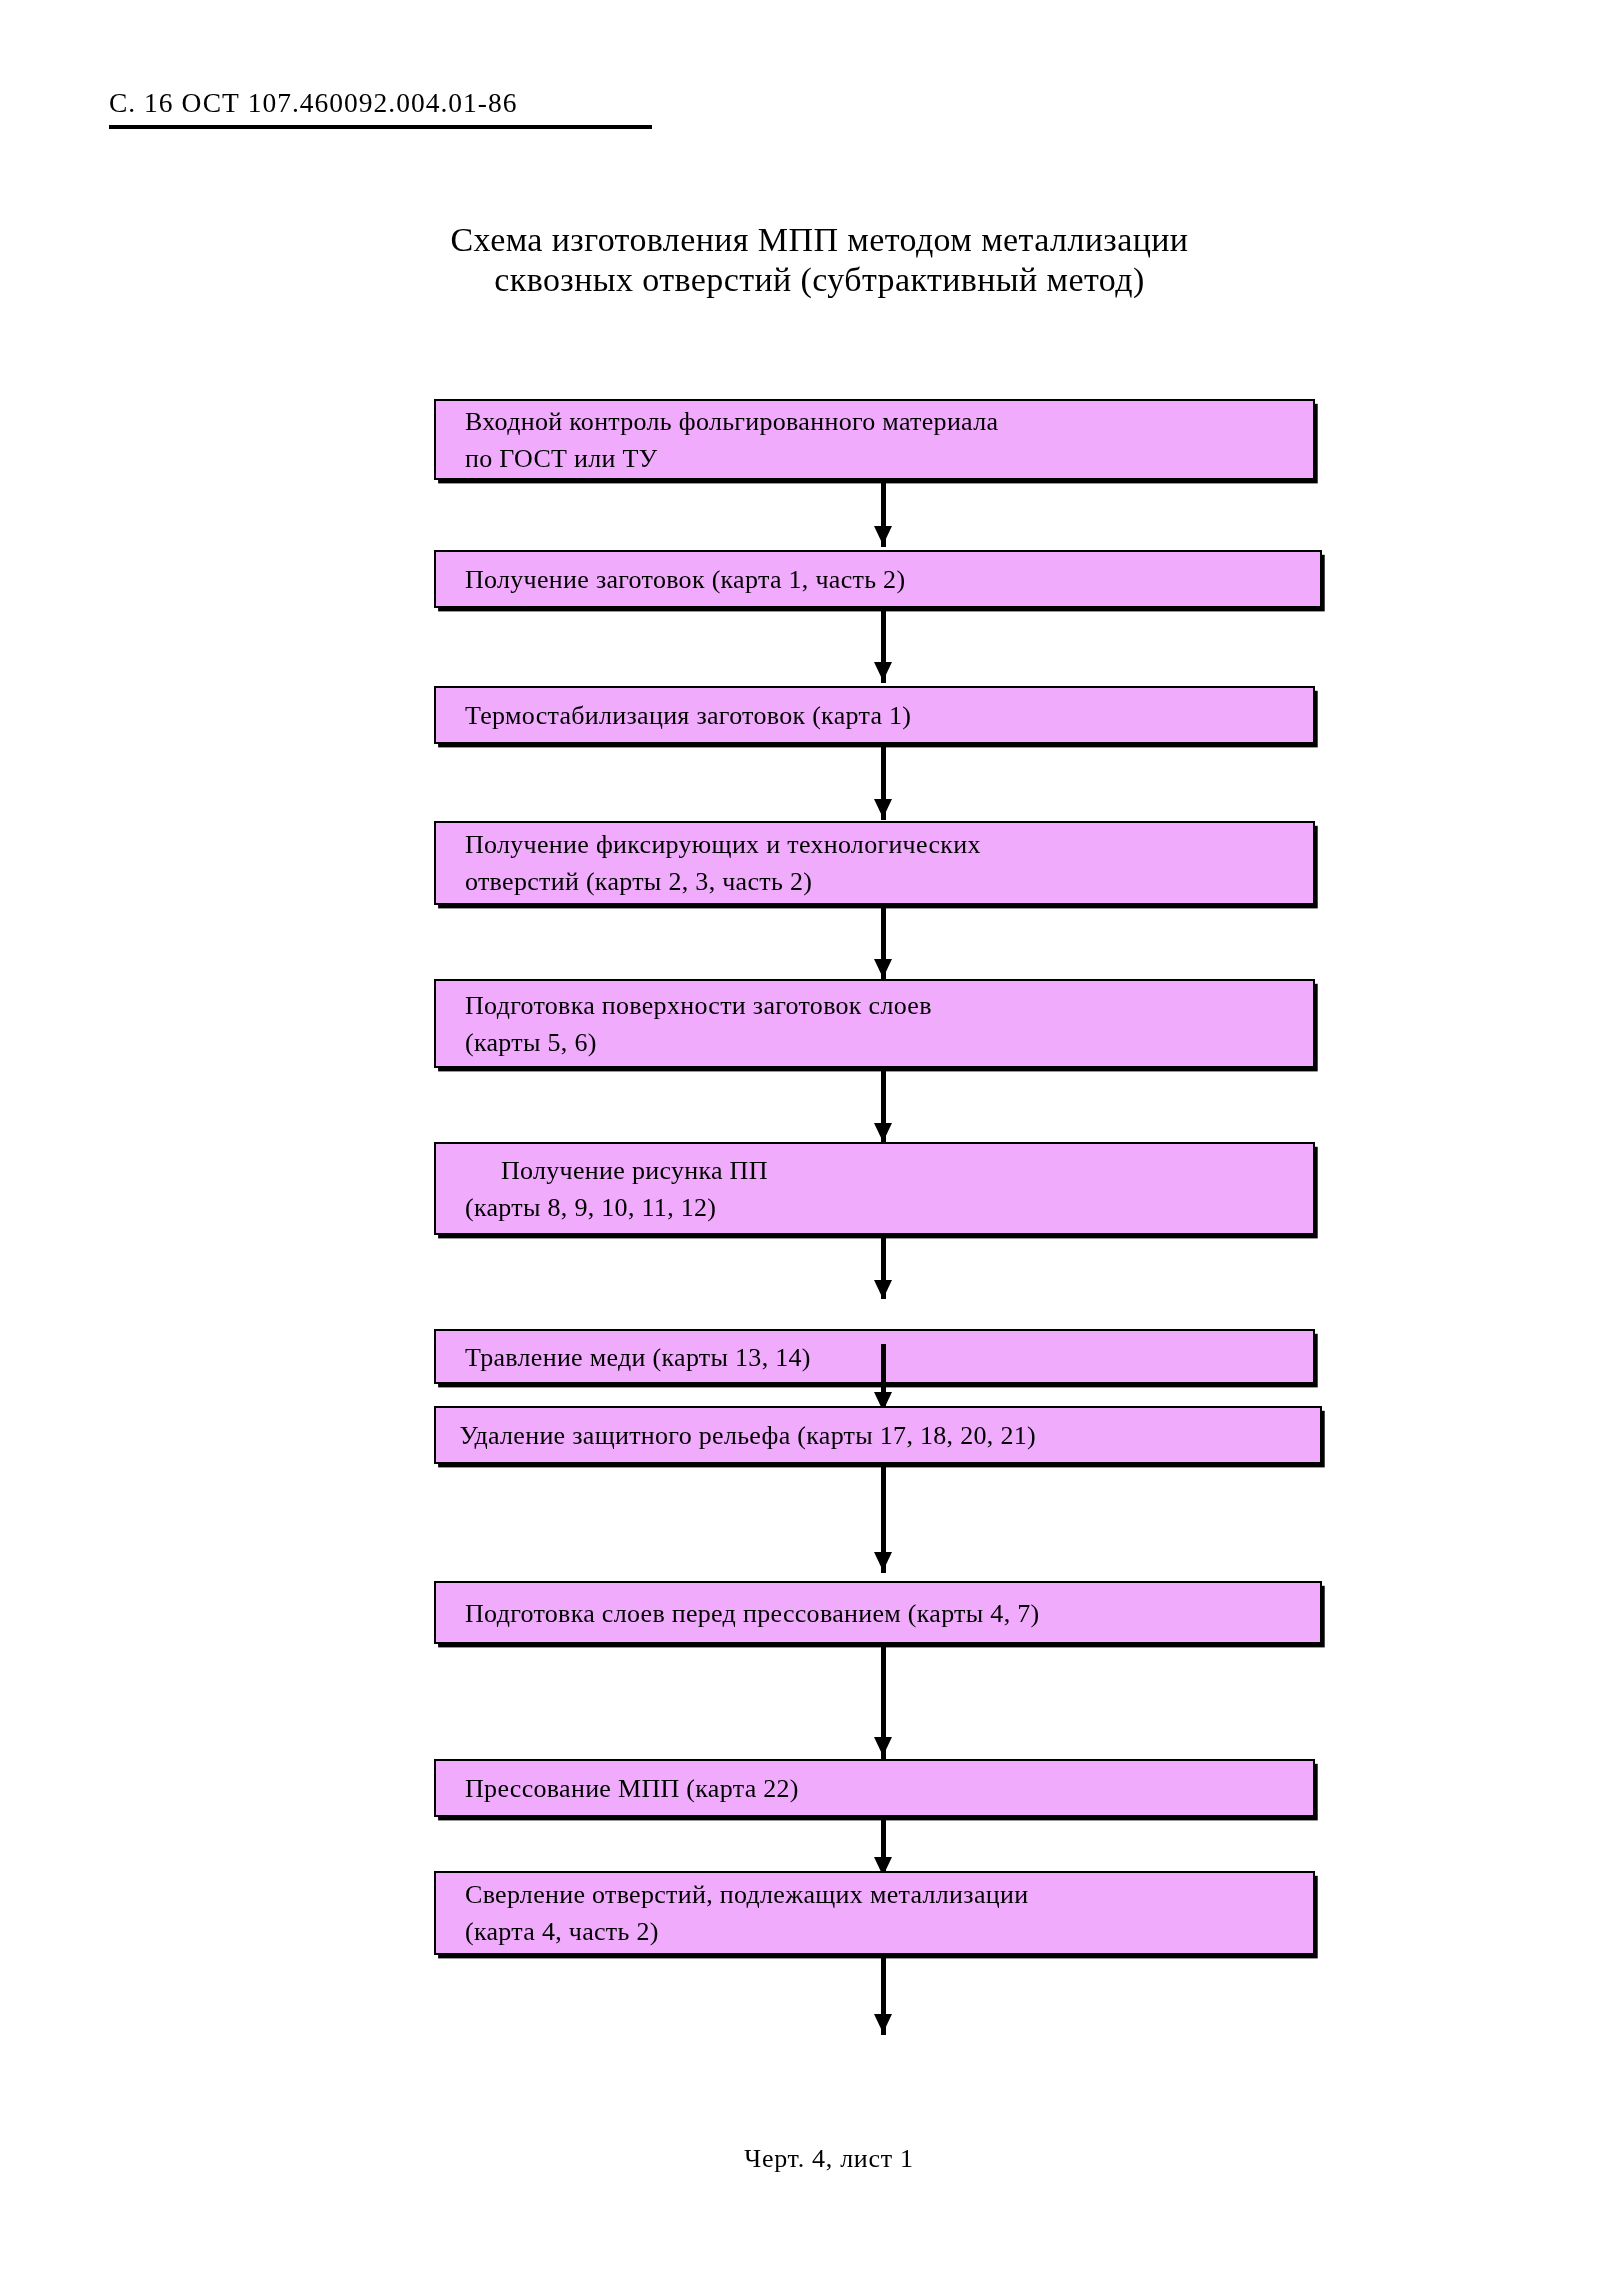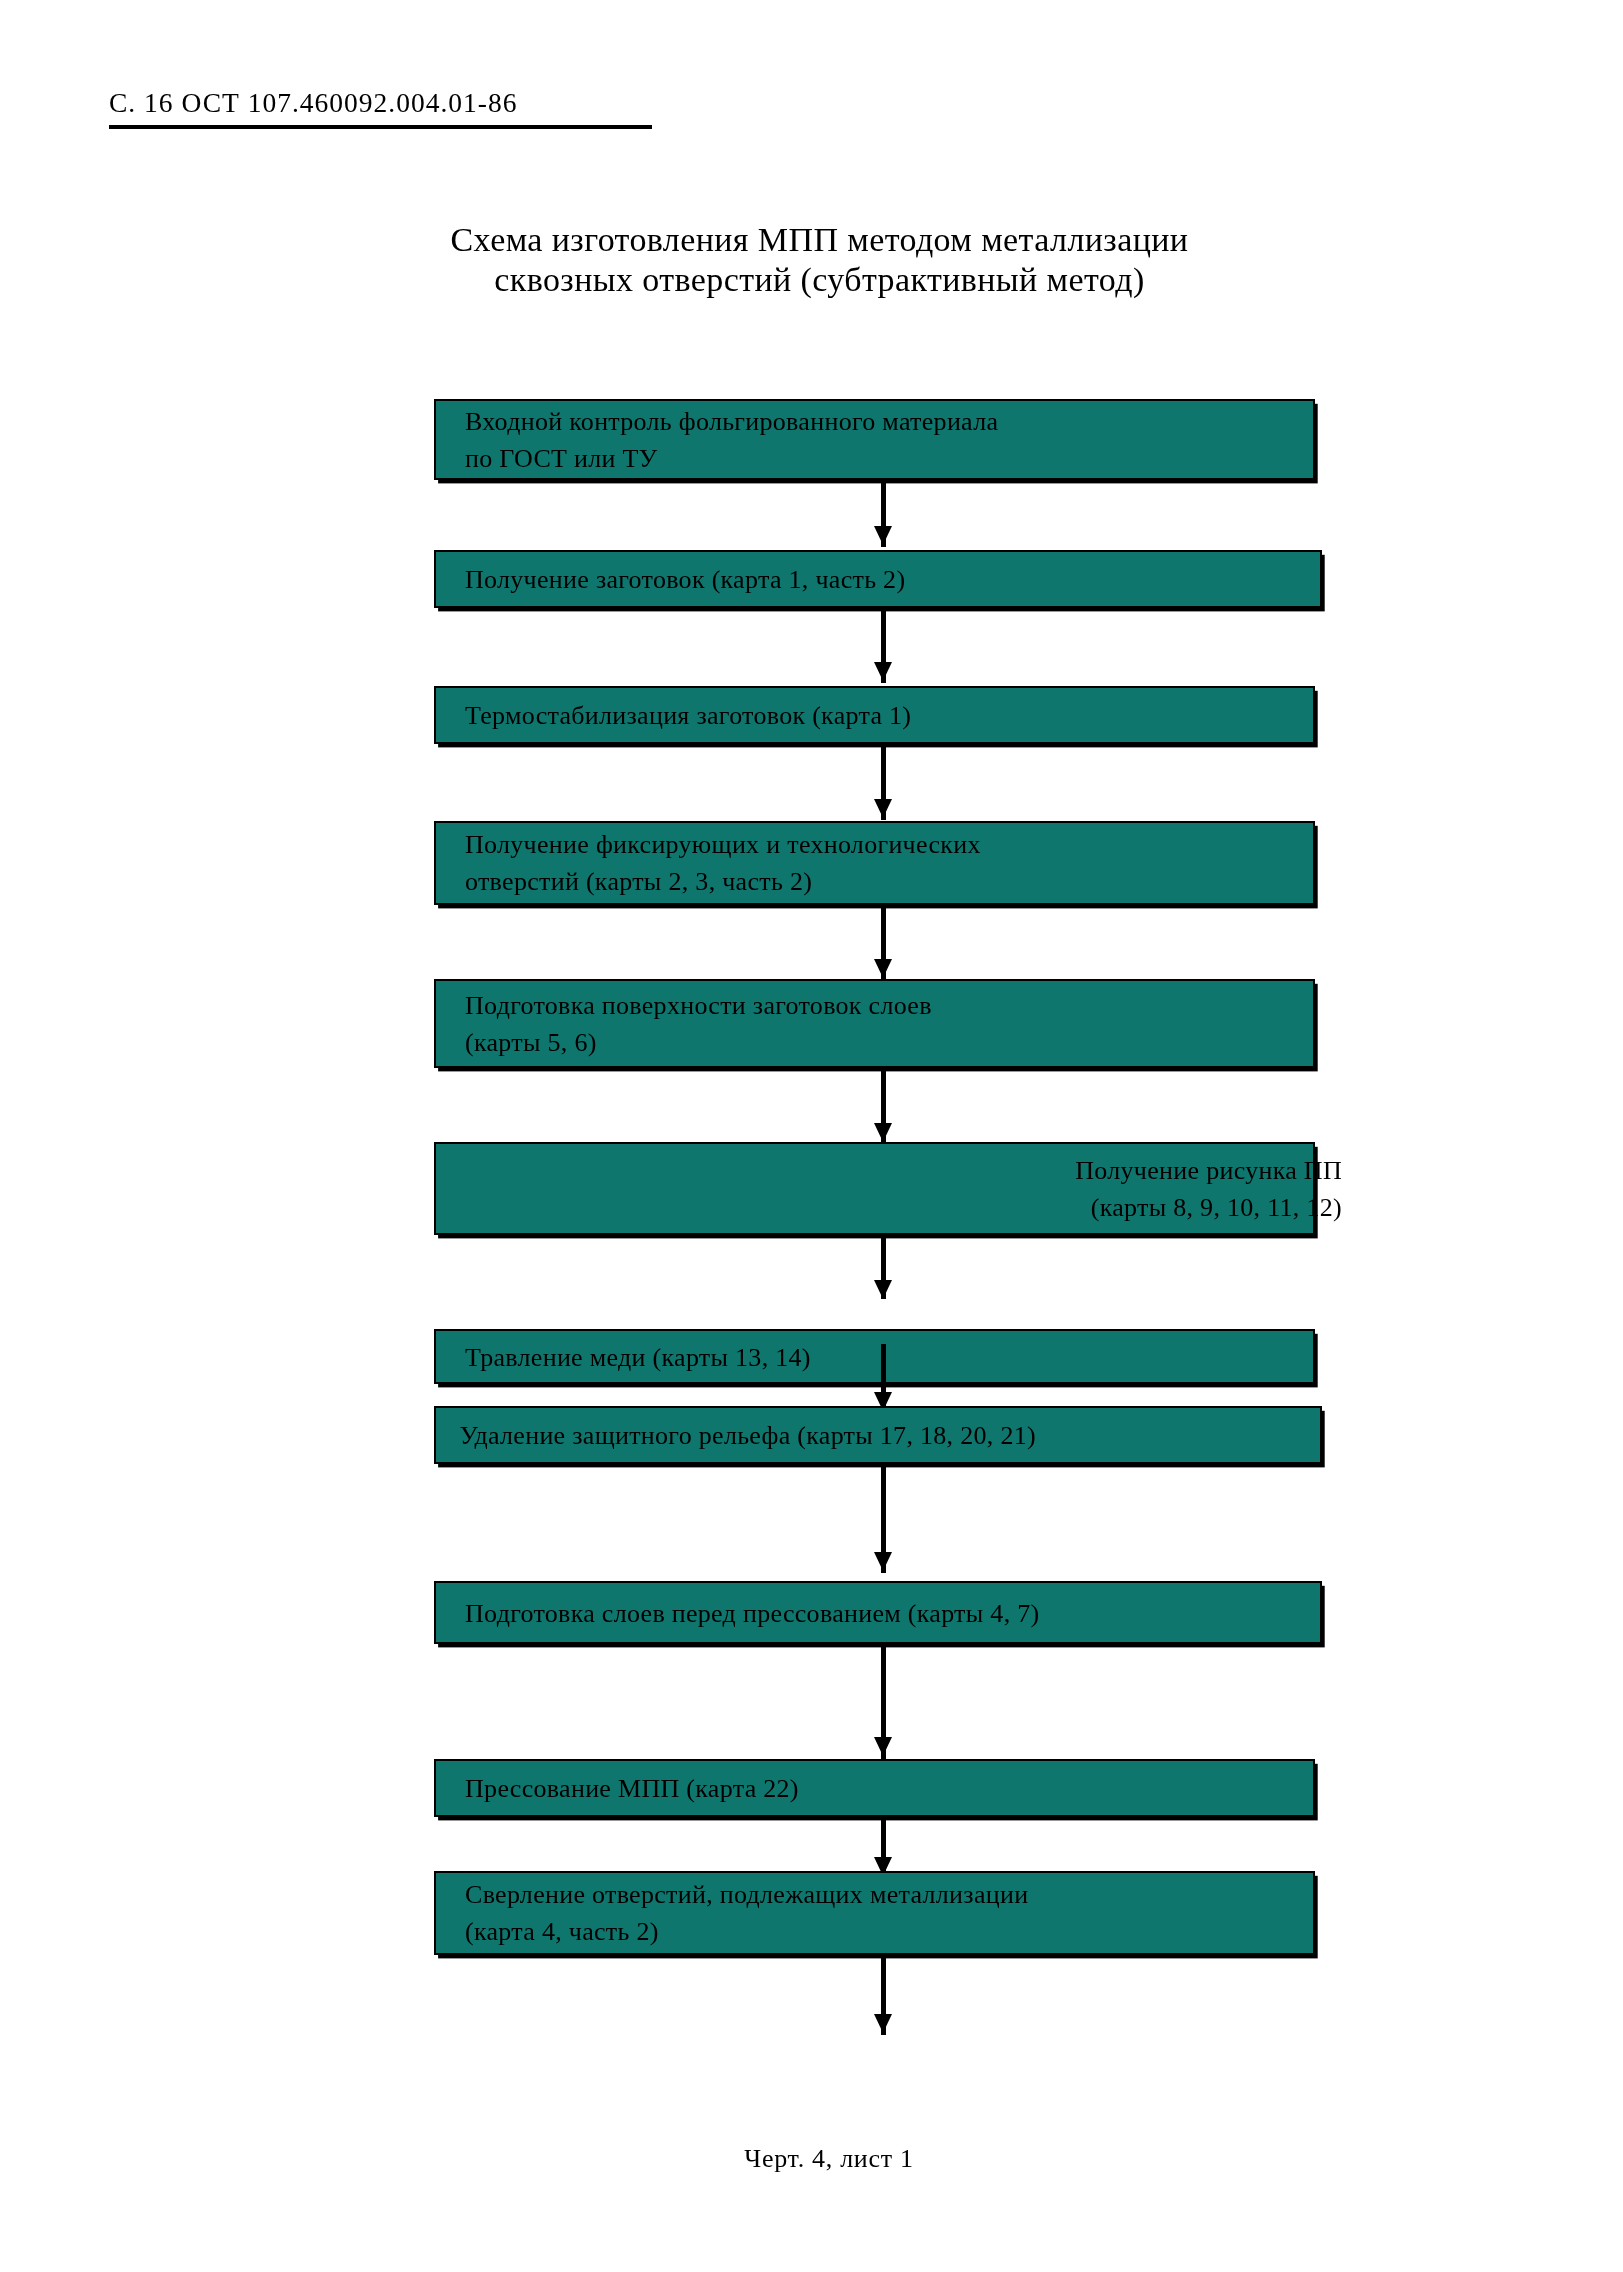--- a/index.html
+++ b/index.html
@@ -57,21 +57,21 @@
     position: absolute;
     left: 0;
     top: 0;
     width: 1624px;
     height: 2273px;
   }
   .node {
     position: absolute;
     box-sizing: border-box;
     border: 2.7px solid #000;
-    background: #0f766e;
+    background: #f0abfc;
     box-shadow: 3.4px 4.1px 0 -0.7px #000;
     font-family: Liberation Serif, serif;
   }
   .node .node-line {
     font-size: 26px;
     line-height: 37px;
     letter-spacing: 0.3px;
     white-space: nowrap;
   }
   .node .lines {
@@ -169,21 +169,21 @@
   <div class="node" style="left:434px; top:979px; width:881px; height:89px;">
     <div class="lines">
       <div class="node-line">Подготовка поверхности заготовок слоев</div>
       <div class="node-line">(карты  5, 6)</div>
     </div>
   </div>
   <div class="connector" style="left:881px; top:1068px; height:76px;"></div>
   <div class="arrowhead" style="left:874px; top:1123px;"></div>
 
   <div class="node center" style="left:434px; top:1142px; width:881px; height:93px;">
-    <div class="lines" style="left:29px; padding-left:0;text-align:right;">
+    <div class="lines" style="left:29px; padding-left:0;">
       <div class="node-line" style="padding-left:36px;">Получение рисунка ПП</div>
       <div class="node-line">(карты 8, 9, 10, 11, 12)</div>
     </div>
   </div>
   <div class="connector" style="left:881px; top:1236px; height:63px;"></div>
   <div class="arrowhead" style="left:874px; top:1280px;"></div>
 
   <div class="node" style="left:434px; top:1289px; width:881px; height:55px;margin-top:40px;">
     <div class="lines">
       <div class="node-line">Травление меди (карты 13, 14)</div>

